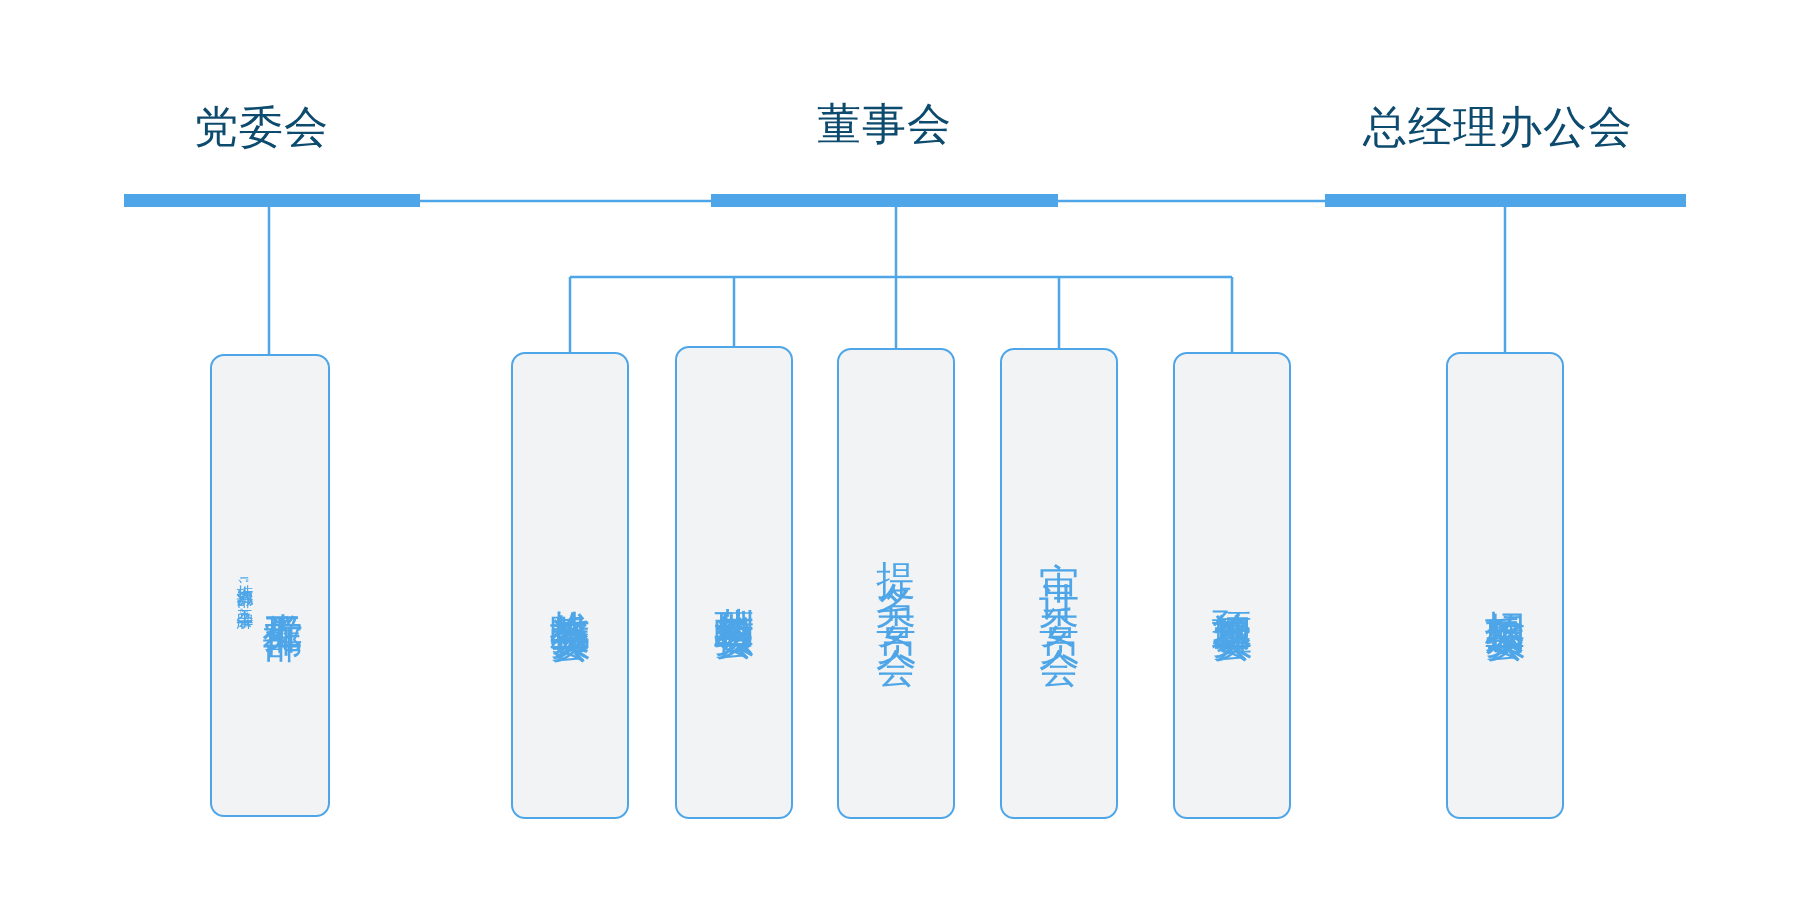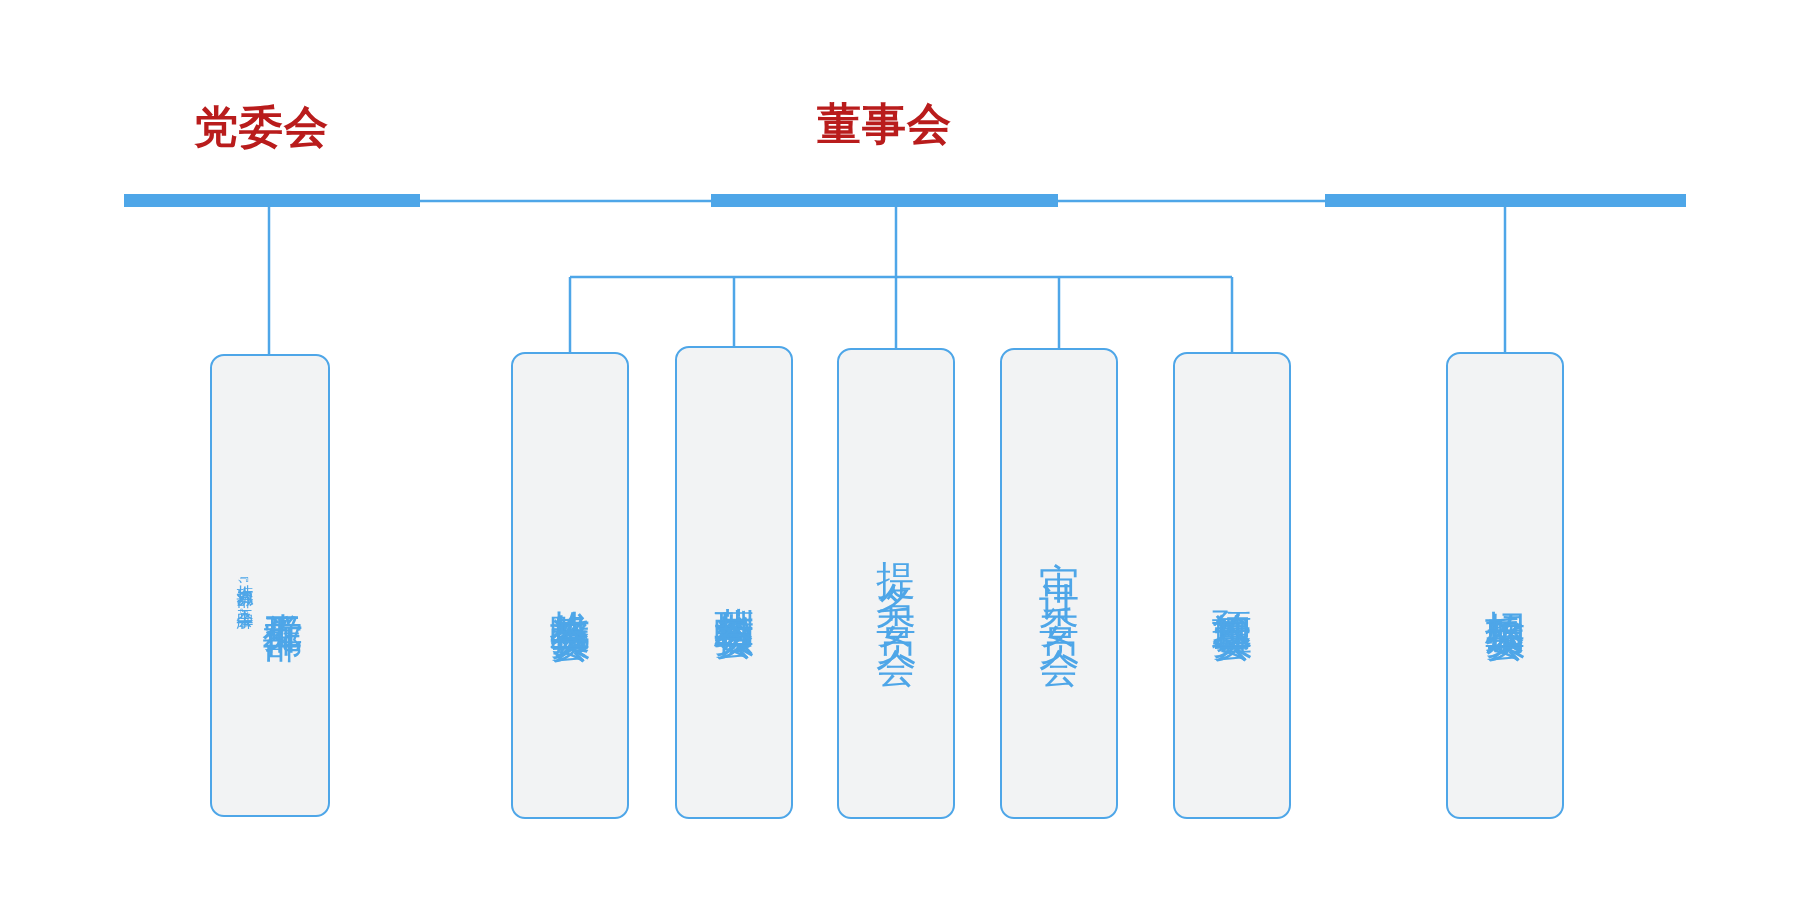--- a/index.html
+++ b/index.html
@@ -26,23 +26,23 @@
     left: 0;
     top: 0;
     width: 1794px;
     height: 923px;
     pointer-events: none;
   }
 
   
   .title-label {
     position: absolute;
-    color: #b91c1c;
+    color: #0c4a6e;
     font-size: 44px;
-    font-weight: 700;
+    font-weight: 400;
     line-height: 1;
     white-space: nowrap;
     letter-spacing: 1px;
     text-align: right;
   }
 
   
   .node-box {
     position: absolute;
     background: #f2f3f4;
@@ -107,20 +107,21 @@
     <line x1="1059" y1="277" x2="1059" y2="348" stroke="#4ea6e8" stroke-width="2.5"></line>
     <line x1="1232" y1="277" x2="1232" y2="352" stroke="#4ea6e8" stroke-width="2.5"></line>
 
     <line x1="1505" y1="201" x2="1505" y2="352" stroke="#4ea6e8" stroke-width="2.5"></line>
   </svg>
 
   <div class="title-label" style="left:194px; top:105px;">党委会</div>
 
   <div class="title-label" style="left:817px; top:102px;">董事会</div>
 
+  <div class="title-label" style="left:1363px; top:105px;">总经理办公会</div>
 
   <div class="node-box" style="left:210px; top:354px; width:120px; height:463px;">
     <span class="node-text">党群工作部</span>
     <span class="node-subtext">挂『人力资源部、工会』牌子</span>
   </div>
 
   <div class="node-box" style="left:511px; top:352px; width:118px; height:467px;">
     <span class="node-text">战略与投资委员会</span>
   </div>
 

